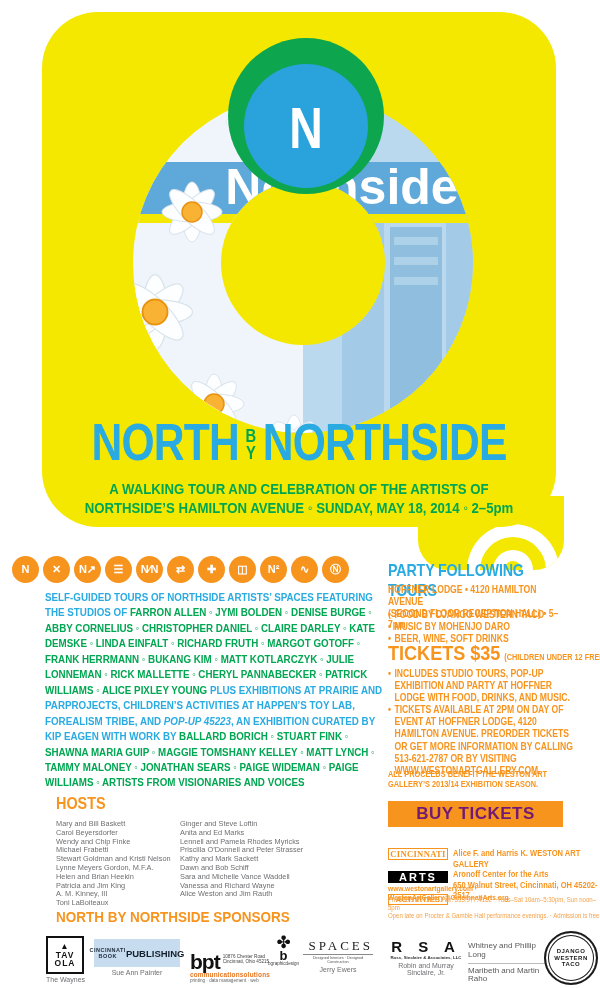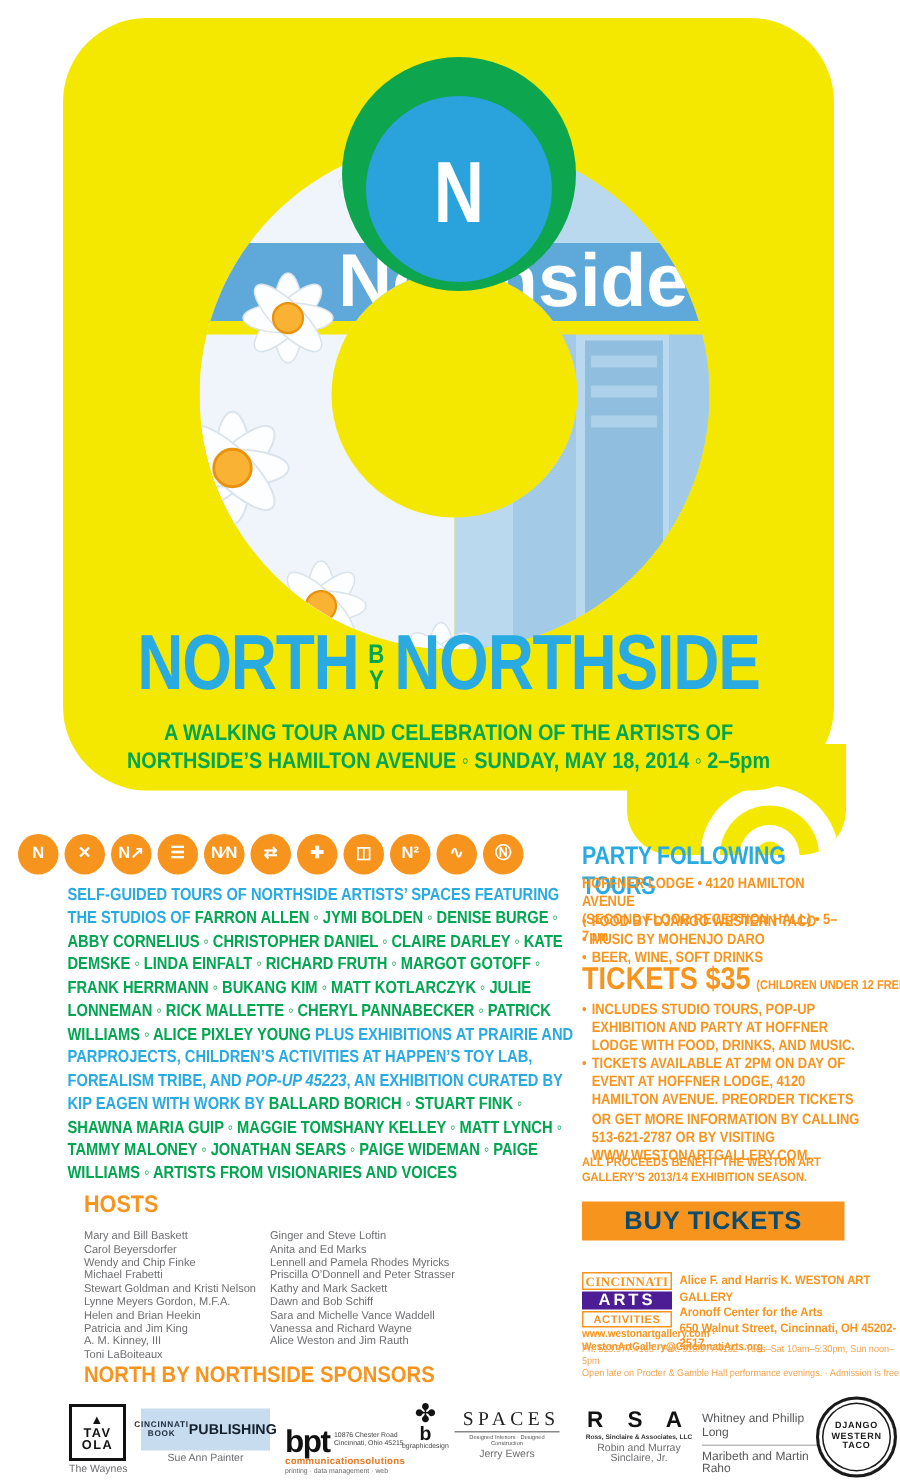--- a/index.html
+++ b/index.html
@@ -81,28 +81,28 @@
                 transform:scaleX(.86);transform-origin:0 0;}
   .tickets-head .big{font-size:21px;font-weight:bold;color:#F7941E;}
   .tickets-head .note{font-size:8.5px;font-weight:bold;color:#F7941E;}
   .ticket-bullets{position:absolute;left:388px;top:668px;width:225px;font-size:10px;
                   line-height:12.1px;transform:scaleX(.86);transform-origin:0 0;}
   .bullet-item{display:flex;gap:4px;}
   .bullet-item .dot{flex:0 0 auto;}
   .proceeds{position:absolute;left:388px;top:770px;width:215px;font-size:8.2px;
             line-height:10px;transform:scaleX(.9);transform-origin:0 0;}
   .buy-btn{position:absolute;left:388px;top:801px;width:175px;height:26px;background:#F7941E;
-           border:none;color:#0c4a6e;font-family:"Liberation Sans",sans-serif;font-weight:bold;
+           border:none;color:#701a75;font-family:"Liberation Sans",sans-serif;font-weight:bold;
            font-size:17px;display:flex;align-items:center;justify-content:center;cursor:pointer;
            letter-spacing:.5px;}
   
   .caa-logo{position:absolute;left:388px;top:848px;width:60px;color:#F7941E;text-align:center;
             font-weight:bold;border-radius:14px;}
   .caa-l1{font-size:8.6px;border:1px solid #F7941E;padding:0 1px;font-family:"Liberation Serif",serif;letter-spacing:.3px;}
-  .caa-l2{font-size:11px;background:#4c1d95;color:#fff;letter-spacing:2px;margin:1px 0;}
+  .caa-l2{font-size:11px;background:#000000;color:#fff;letter-spacing:2px;margin:11px 0;}
   .caa-l3{font-size:7.4px;border:1px solid #F7941E;letter-spacing:.4px;}
   .gallery-text{position:absolute;left:453px;top:849px;width:160px;color:#F7941E;
                 font-size:8.2px;line-height:10.6px;font-weight:bold;
                 transform:scaleX(.92);transform-origin:0 0;}
   .gallery-web{position:absolute;left:388px;top:884px;width:230px;color:#F7941E;font-size:7.4px;
                font-weight:bold;transform:scaleX(.9);transform-origin:0 0;}
   .gallery-small{position:absolute;left:388px;top:896px;width:235px;color:#F5A24B;font-size:6.6px;
                  line-height:8.2px;transform:scaleX(.92);transform-origin:0 0;}
 </style>
 </head>

